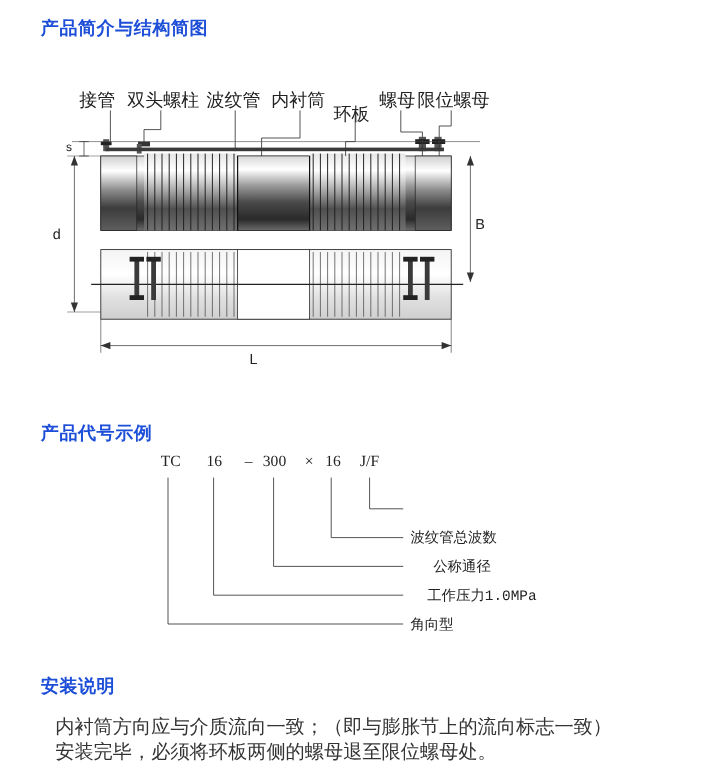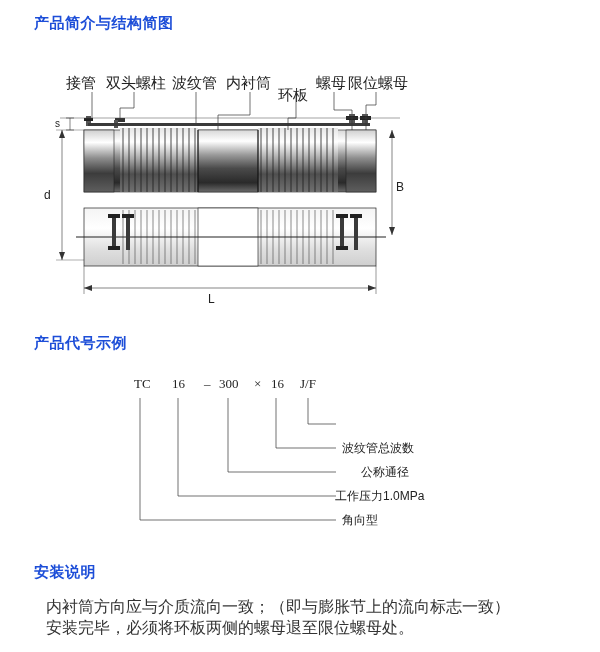--- a/index.html
+++ b/index.html
@@ -15,21 +15,21 @@
     position: relative;
     overflow: hidden;
   }
   .section-title {
     color: #1d4ed8;
     font-size: 15px;
     font-weight: bold;
     letter-spacing: 0.5px;
   }
   .title-1 { position: absolute; left: 34px; top: 14px; }
-  .title-2 { position: absolute; left: 34px; top: 334px; text-align: right; }
+  .title-2 { position: absolute; left: 34px; top: 352px; text-align: right; }
   .title-3 { position: absolute; left: 34px; top: 563px; }
 
   
   #structure-diagram {
     position: absolute;
     left: 0;
     top: 60px;
     width: 600px;
     height: 280px;
   }
@@ -330,21 +330,21 @@
   <div class="code-token" style="left:172px; top:0px;">16</div>
   <div class="code-token" style="left:204px; top:0px;">–</div>
   <div class="code-token" style="left:219px; top:0px;">300</div>
   <div class="code-token" style="left:254px; top:0px;">×</div>
   <div class="code-token" style="left:271px; top:0px;">16</div>
   <div class="code-token" style="left:300px; top:0px;">J/F</div>
 
   
   <div class="code-desc" style="left:342px; top:64px;">波纹管总波数</div>
   <div class="code-desc" style="left:342px; top:88px;margin-left:19px;">公称通径</div>
-  <div class="code-desc" style="left:335px; top:112px;">工作压力1.0MPa</div>
+  <div class="code-desc" style="left:356px; top:112px;font-family:Liberation Mono, monospace;">工作压力1.0MPa</div>
   <div class="code-desc" style="left:342px; top:136px;">角向型</div>
 </div>
 
 <div class="section-title title-3">安装说明</div>
 
 <div id="install-notes">
   <div class="note-line">内衬筒方向应与介质流向一致；（即与膨胀节上的流向标志一致）</div>
   <div class="note-line">安装完毕，必须将环板两侧的螺母退至限位螺母处。</div>
 </div>
 

